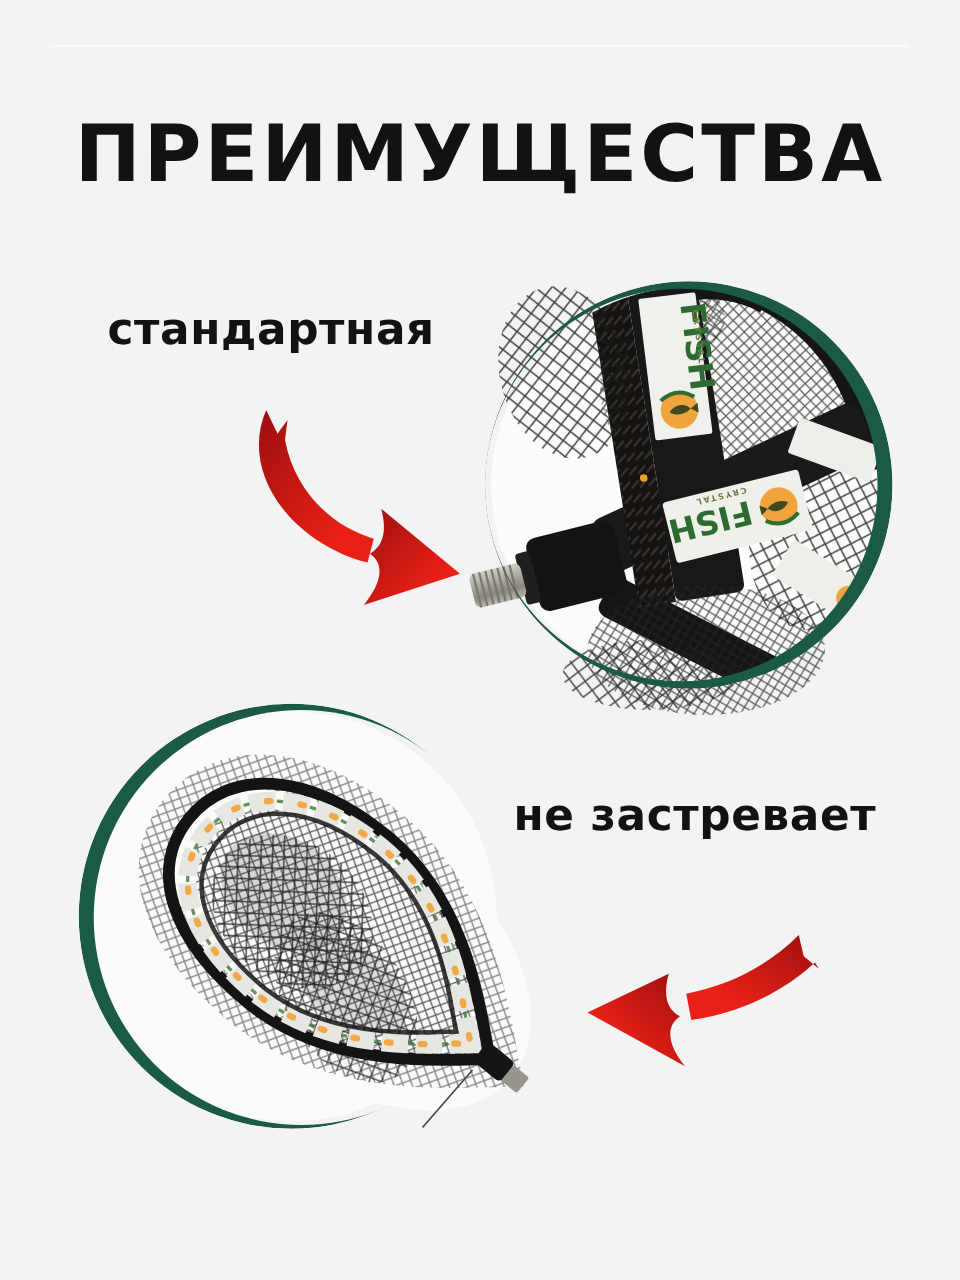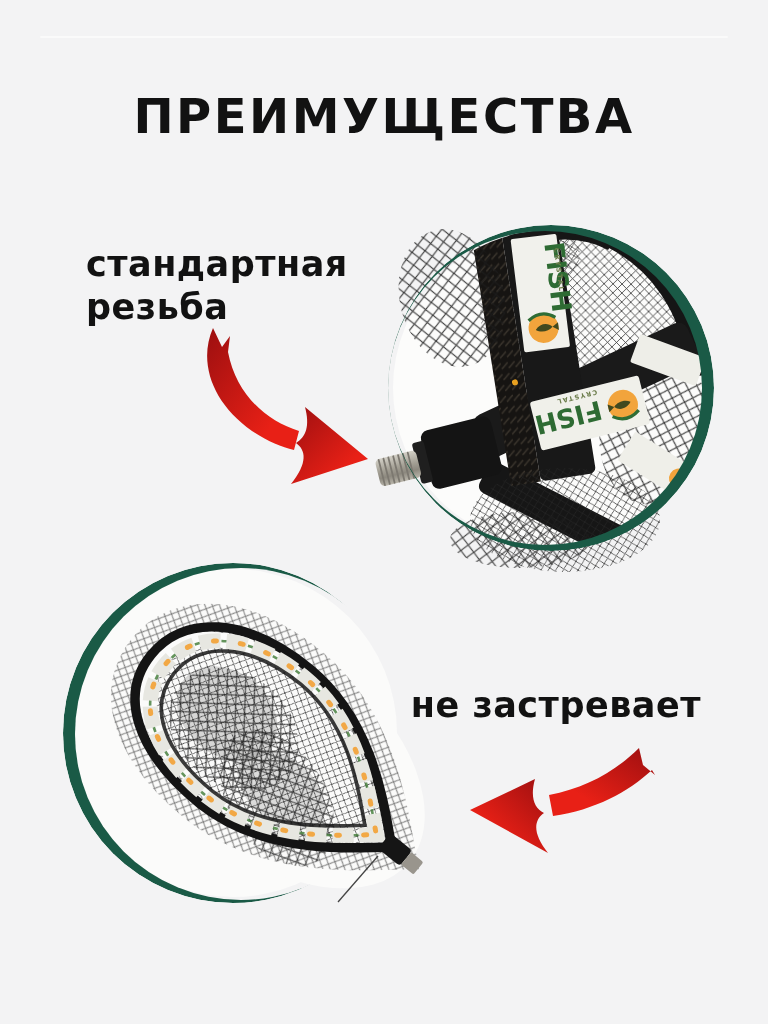--- a/index.html
+++ b/index.html
@@ -8,47 +8,46 @@
     --label-green:#2e6b33; --logo-orange:#f2a43c; --metal:#b3afa5;
   }
   *{margin:0;padding:0;box-sizing:border-box}
   html,body{width:768px;height:1024px;overflow:hidden}
   body{background:var(--background);position:relative;font-family:"DejaVu Sans",sans-serif}
   .page{position:absolute;inset:0}
   .seam{position:absolute;left:40px;right:40px;top:36px;height:2px;background:rgba(255,255,255,.55);border-radius:2px}
   .scene{position:absolute;inset:0;z-index:1}
   .title{
     position:absolute;top:92px;left:0;width:768px;text-align:center;z-index:2;
-    font-weight:800;font-size:48px;line-height:1;letter-spacing:2.5px;color:var(--text);
+    font-weight:800;font-size:63px;line-height:1;letter-spacing:2.5px;color:var(--text);
   }
   .feature{
     position:absolute;z-index:2;font-weight:700;font-size:35px;line-height:1.22;
     letter-spacing:.5px;color:var(--text);
   }
   .feature span{display:block}
-  .feature-left{left:86px;top:243px;text-align:left}
-  .feature-right{right:67px;top:684px;text-align:right}
+  .feature-left{left:86px;top:243px;text-align:right}
+  .feature-right{right:67px;top:632px;text-align:right}
   .arc{fill:var(--arc-green)}
   .fish-text{fill:var(--label-green);font-family:"DejaVu Sans",sans-serif;font-weight:bold}
   .crystal-text{fill:#6b7c4a;font-family:"DejaVu Sans",sans-serif;font-weight:bold;letter-spacing:1.5px}
   .stopA{stop-color:var(--arrow-red-dark)} .stopB{stop-color:var(--arrow-red-bright)}
   .logo-ball{fill:var(--logo-orange)}
 </style>
 </head>
 <body>
 
 <div class="page">
 
   <div class="seam"></div>
 
   <h1 class="title">ПРЕИМУЩЕСТВА</h1>
 
   <div class="feature feature-left">
     <span>стандартная</span>
-    <span>резьба</span>
   </div>
 
   <div class="feature feature-right">
     <span>не застревает</span>
   </div>
 
   <svg class="scene" viewBox="0 0 768 1024">
     <defs>
       <clipPath id="clip1">
           <circle cx="551" cy="388" r="158"></circle>

